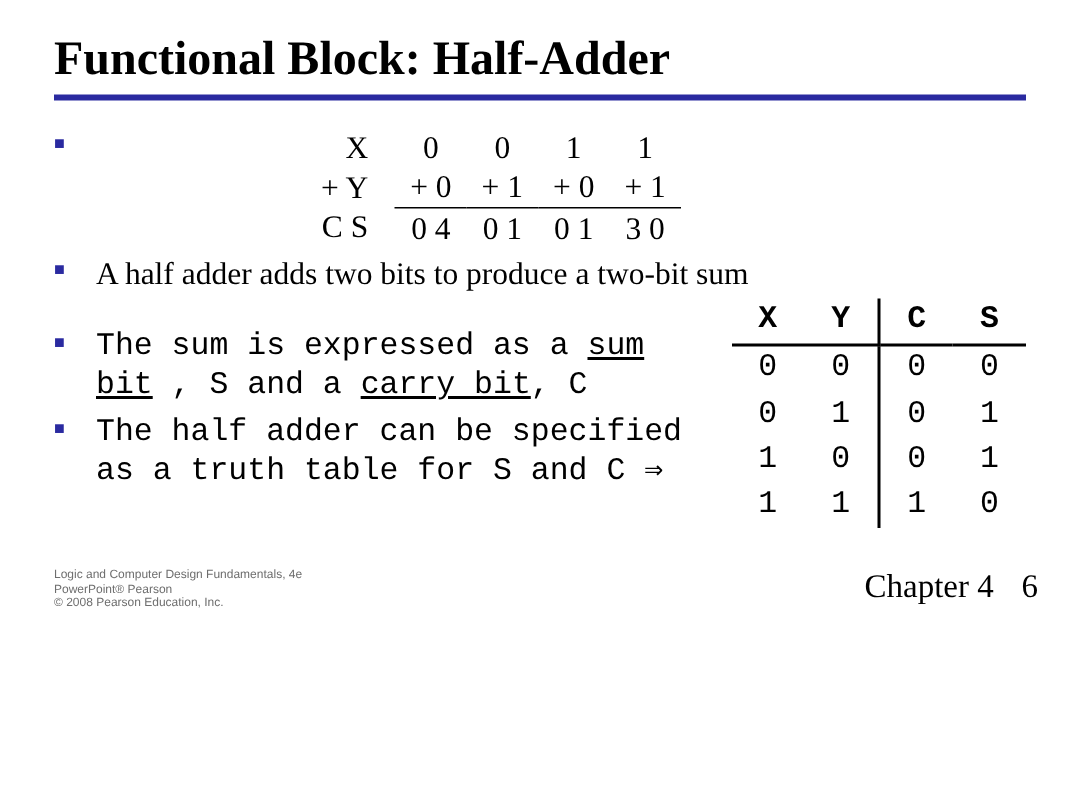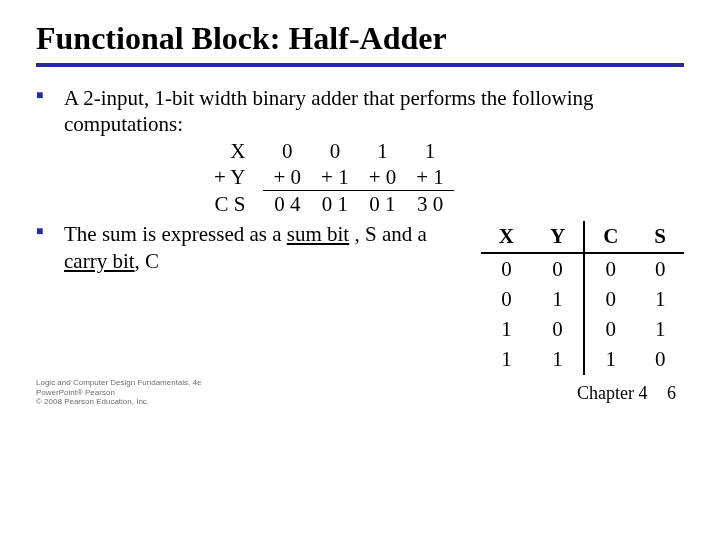--- a/index.html
+++ b/index.html
@@ -70,21 +70,22 @@
     border-bottom: none;
   }
   table.comp td.lbl {
     text-align: right;
     padding-right: 18px;
   }
 
   
   .row2 {
     display: flex;
-    align-items: flex-start;
+    align-items: center;
+    font-family: Liberation Mono, monospace;
   }
   .left-bullets {
     flex: 1 1 auto;
   }
   .tt-wrap {
     flex: 0 0 auto;
     padding-left: 12px;
   }
 
   
@@ -112,44 +113,43 @@
     position: absolute;
     left: 36px;
     bottom: 14px;
     font-family: Arial, Helvetica, sans-serif;
     font-size: 8px;
     line-height: 1.15;
     color: #6e6e6e;
   }
   .footer-right {
     position: absolute;
-    right: 44px;
+    right: 28px;
     bottom: 16px;
-    font-size: 18px;
+    font-size: 22px;
     margin-left: 48px;
   }
   .footer-right .page {
     display: inline-block;
     width: 24px;
     text-align: right;
   }
 </style>
 </head>
 <body>
 
 <div class="slide">
 
   <h1 class="title">Functional Block: Half-Adder</h1>
   <div class="title-rule"></div>
 
   <div class="content">
 
     <ul class="bullets">
       <li>
-        <span>A 2-input, 1-bit width binary adder that performs the following computations:</span>
 
         <table class="comp">
           <tbody>
               <tr>
             <td class="lbl">X</td>
             <td>0</td>
             <td>0</td>
             <td>1</td>
             <td>1</td>
           </tr>
@@ -164,28 +164,30 @@
             <td class="lbl">C S</td>
             <td>0  4</td>
             <td>0  1</td>
             <td>0  1</td>
             <td>3  0</td>
           </tr>
         </tbody>
           </table>
       </li>
 
+      <li>A half adder adds two bits to produce a two-bit sum</li>
     </ul>
 
     <div class="row2">
       <div class="left-bullets">
         <ul class="bullets">
           <li>
             <span>The sum is expressed as a </span><span class="underline">sum bit</span><span> , S and a </span><span class="underline">carry bit</span><span>, C</span>
           </li>
+          <li>The half adder can be specified as a truth table for S and C  ⇒</li>
         </ul>
       </div>
       <div class="tt-wrap">
         <table class="tt">
           <thead>
             <tr>
               <th>X</th>
               <th>Y</th>
               <th>C</th>
               <th>S</th>

